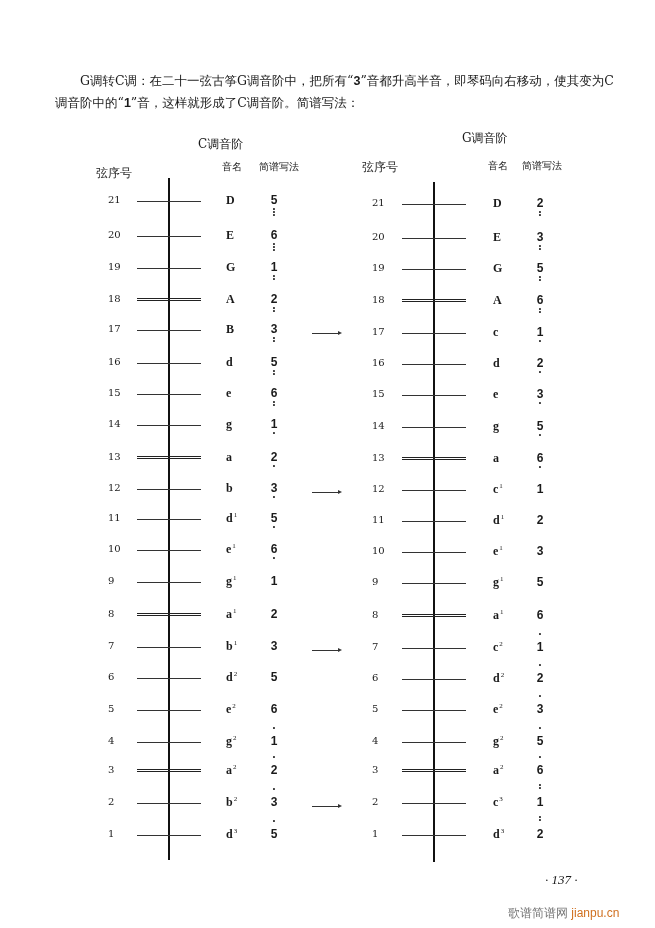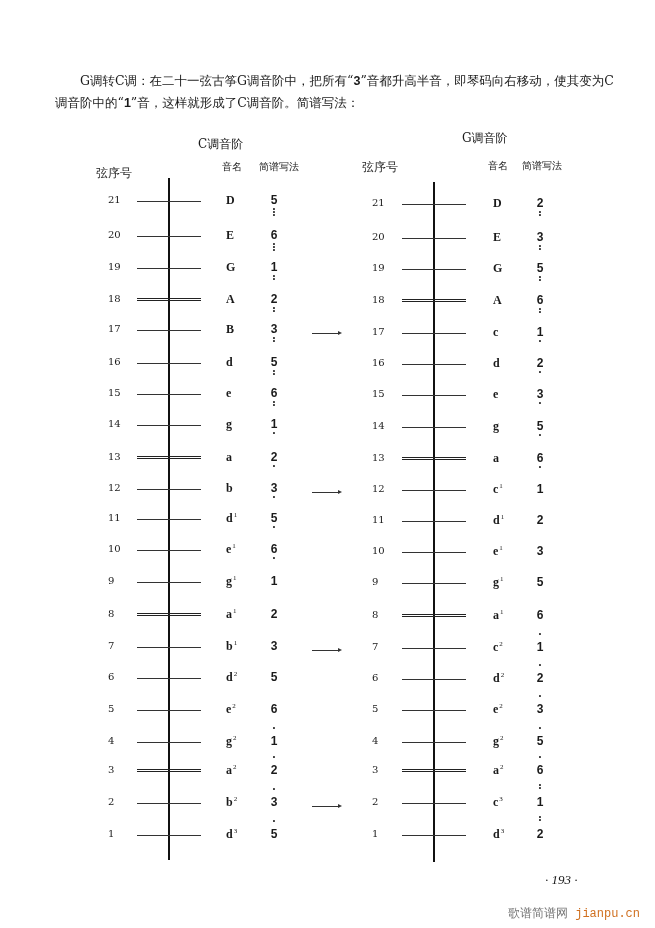--- a/index.html
+++ b/index.html
@@ -14,21 +14,21 @@
   .line{position:absolute;height:1px;background:#333;}
   .line.double{height:1px;border-top:1px solid #222;border-bottom:1px solid #222;background:transparent;}
   .name{position:absolute;font-size:12px;font-weight:bold;font-family:"Liberation Serif",serif;}
   .name sup{font-size:7px;font-weight:normal;margin-left:1px;}
   .jp{position:absolute;width:14px;text-align:center;font-family:"Liberation Sans",sans-serif;font-weight:bold;font-size:12px;}
   .dots{display:block;line-height:3px;font-size:7px;letter-spacing:0;}
   .dotsabove{position:absolute;left:0;right:0;top:-7px;text-align:center;line-height:3px;font-size:7px;}
   .arrow{position:absolute;height:1px;background:#333;}
   .arrow::after{content:"";position:absolute;right:-2px;top:-2px;border-left:4px solid #333;border-top:2.5px solid transparent;border-bottom:2.5px solid transparent;}
   .pagenum{position:absolute;left:545px;top:872px;font-size:13px;font-style:italic;font-family:"Liberation Serif",serif;}
-  .watermark{position:absolute;left:508px;top:905px;font-size:12px;color:#777;font-family:Liberation Mono, monospace;}
+  .watermark{position:absolute;left:508px;top:905px;font-size:12px;color:#777;font-family:Liberation Sans, sans-serif;}
   .watermark .en{color:#d07020;}
 </style>
 </head>
 <body>
 
 <div class="intro">
   <p><span>G调转C调：在二十一弦古筝G调音阶中，把所有“</span><b>3</b><span>”音都升高半音，即琴码向右移动，使其变为C调音阶中的“</span><b>1</b><span>”音，这样就形成了C调音阶。简谱写法：</span></p>
 </div>
 
 <div class="scale-title" style="left:198px;top:136px;">C调音阶</div>
@@ -300,14 +300,14 @@
       <div class="jp" style="left: 533px; top: 827px;"><div class="dotsabove" style="top: -12px;">•<br>•</div><span>2</span></div>
     </div>
   </div>
 <div id="arrows">
     <div class="arrow" style="left: 312px; width: 28px; top: 333px;"></div>
     <div class="arrow" style="left: 312px; width: 28px; top: 492px;"></div>
     <div class="arrow" style="left: 312px; width: 28px; top: 650px;"></div>
     <div class="arrow" style="left: 312px; width: 28px; top: 806px;"></div>
   </div>
 
-<div class="pagenum">· 193 ·</div>
+<div class="pagenum">· 137 ·</div>
 <div class="watermark"><span>歌谱简谱网</span> <span class="en">jianpu.cn</span></div>
 
 </body></html>

